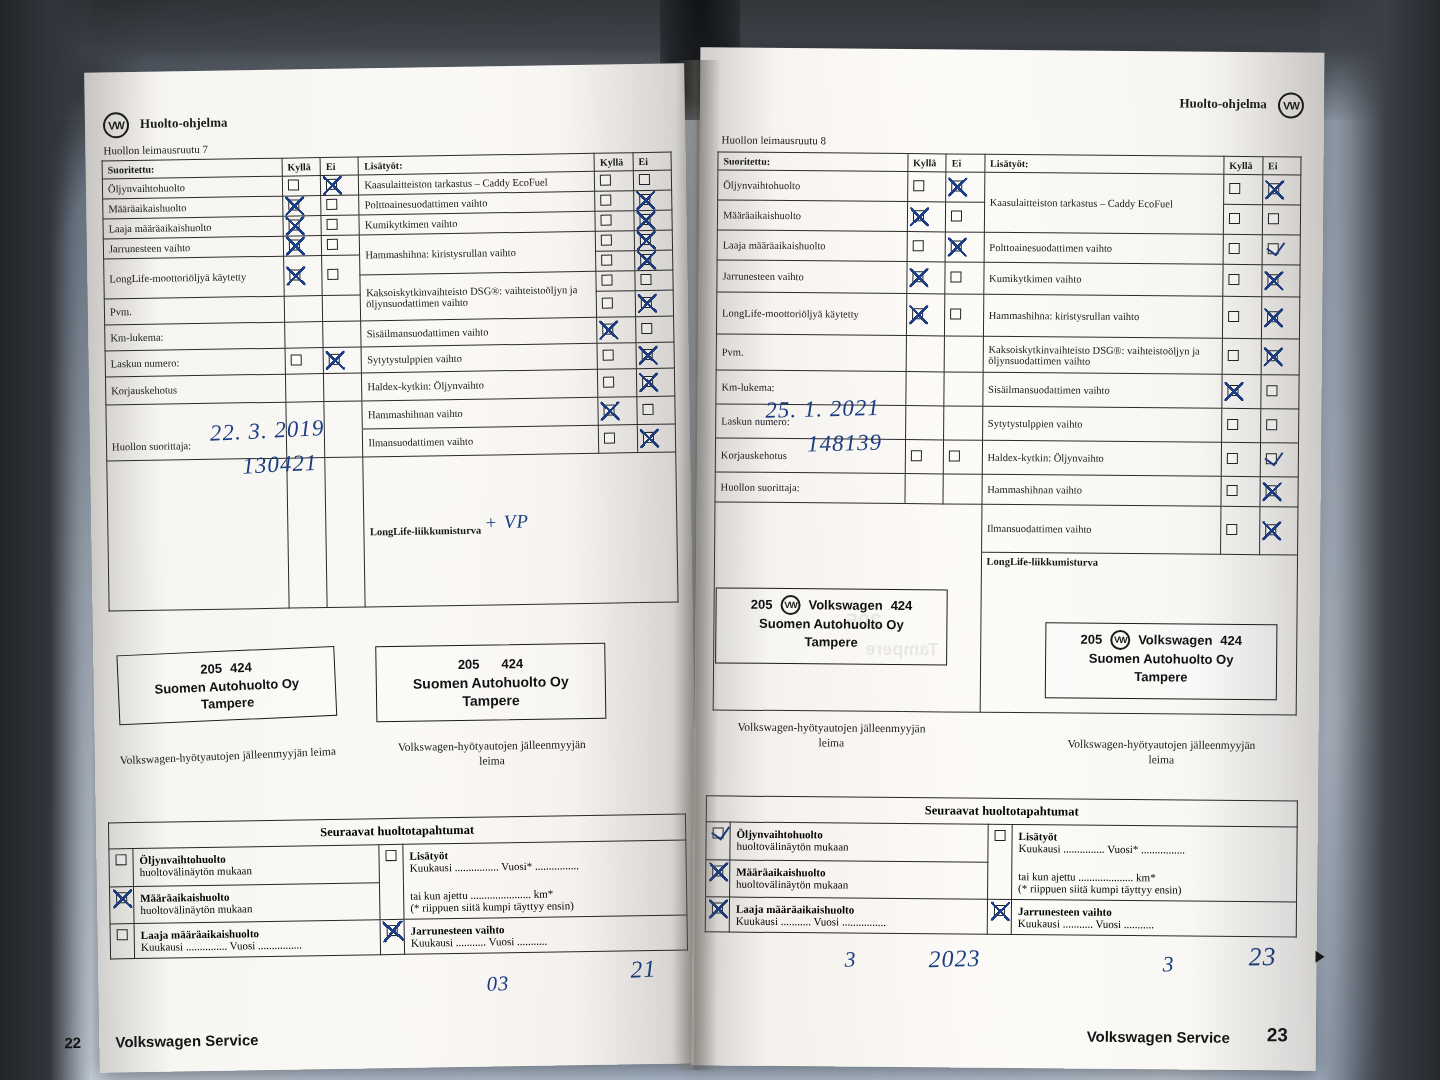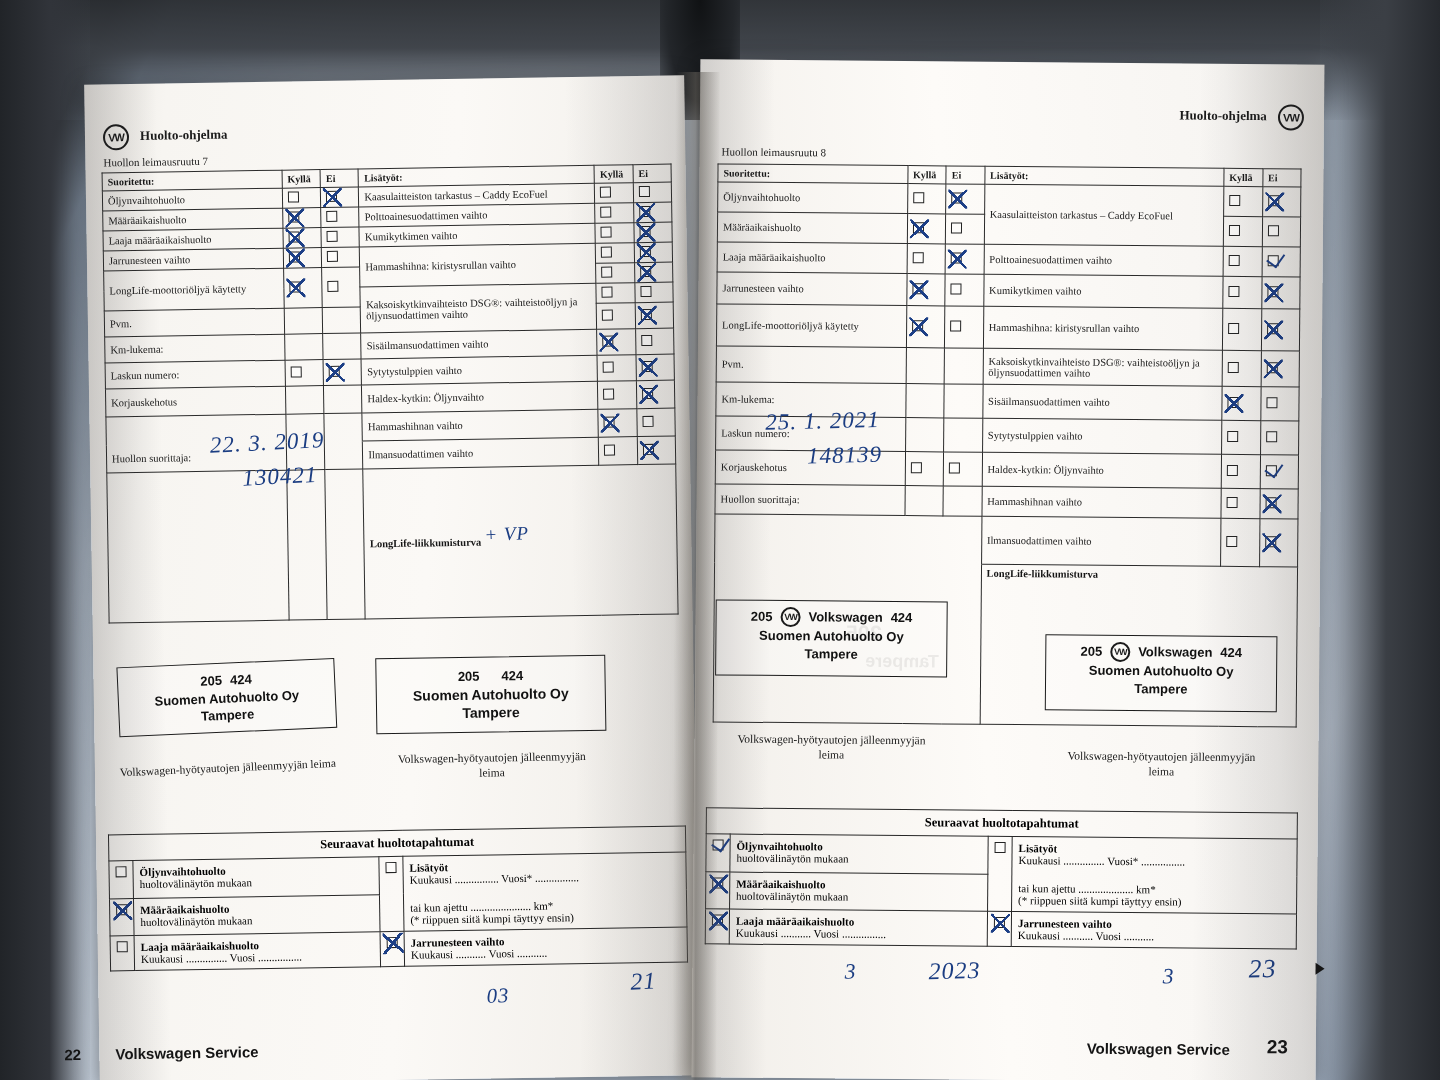--- a/index.html
+++ b/index.html
@@ -34,21 +34,21 @@
     background: linear-gradient(270deg, #26292e 0%, #3b3f45 45%, rgba(110,122,138,0.05) 100%);
   }
   .bg-gap {
     position: absolute; left: 660px; top: 0; width: 80px; height: 120px;
     background: radial-gradient(ellipse at 50% 0%, #101214 0%, #23262a 60%, rgba(40,44,48,0) 100%);
   }
 
   
   .book {
     position: absolute;
-    left: 92px; top: 52px;
+    left: 92px; top: 40px;
     width: 1228px; height: 1028px;
   }
   .page {
     position: absolute;
     background: #f5f3ef;
     box-shadow: 0 4px 22px rgba(0,0,0,.45);
   }
   .page-left {
     left: 0; top: 28px;
     width: 600px; height: 1000px;

